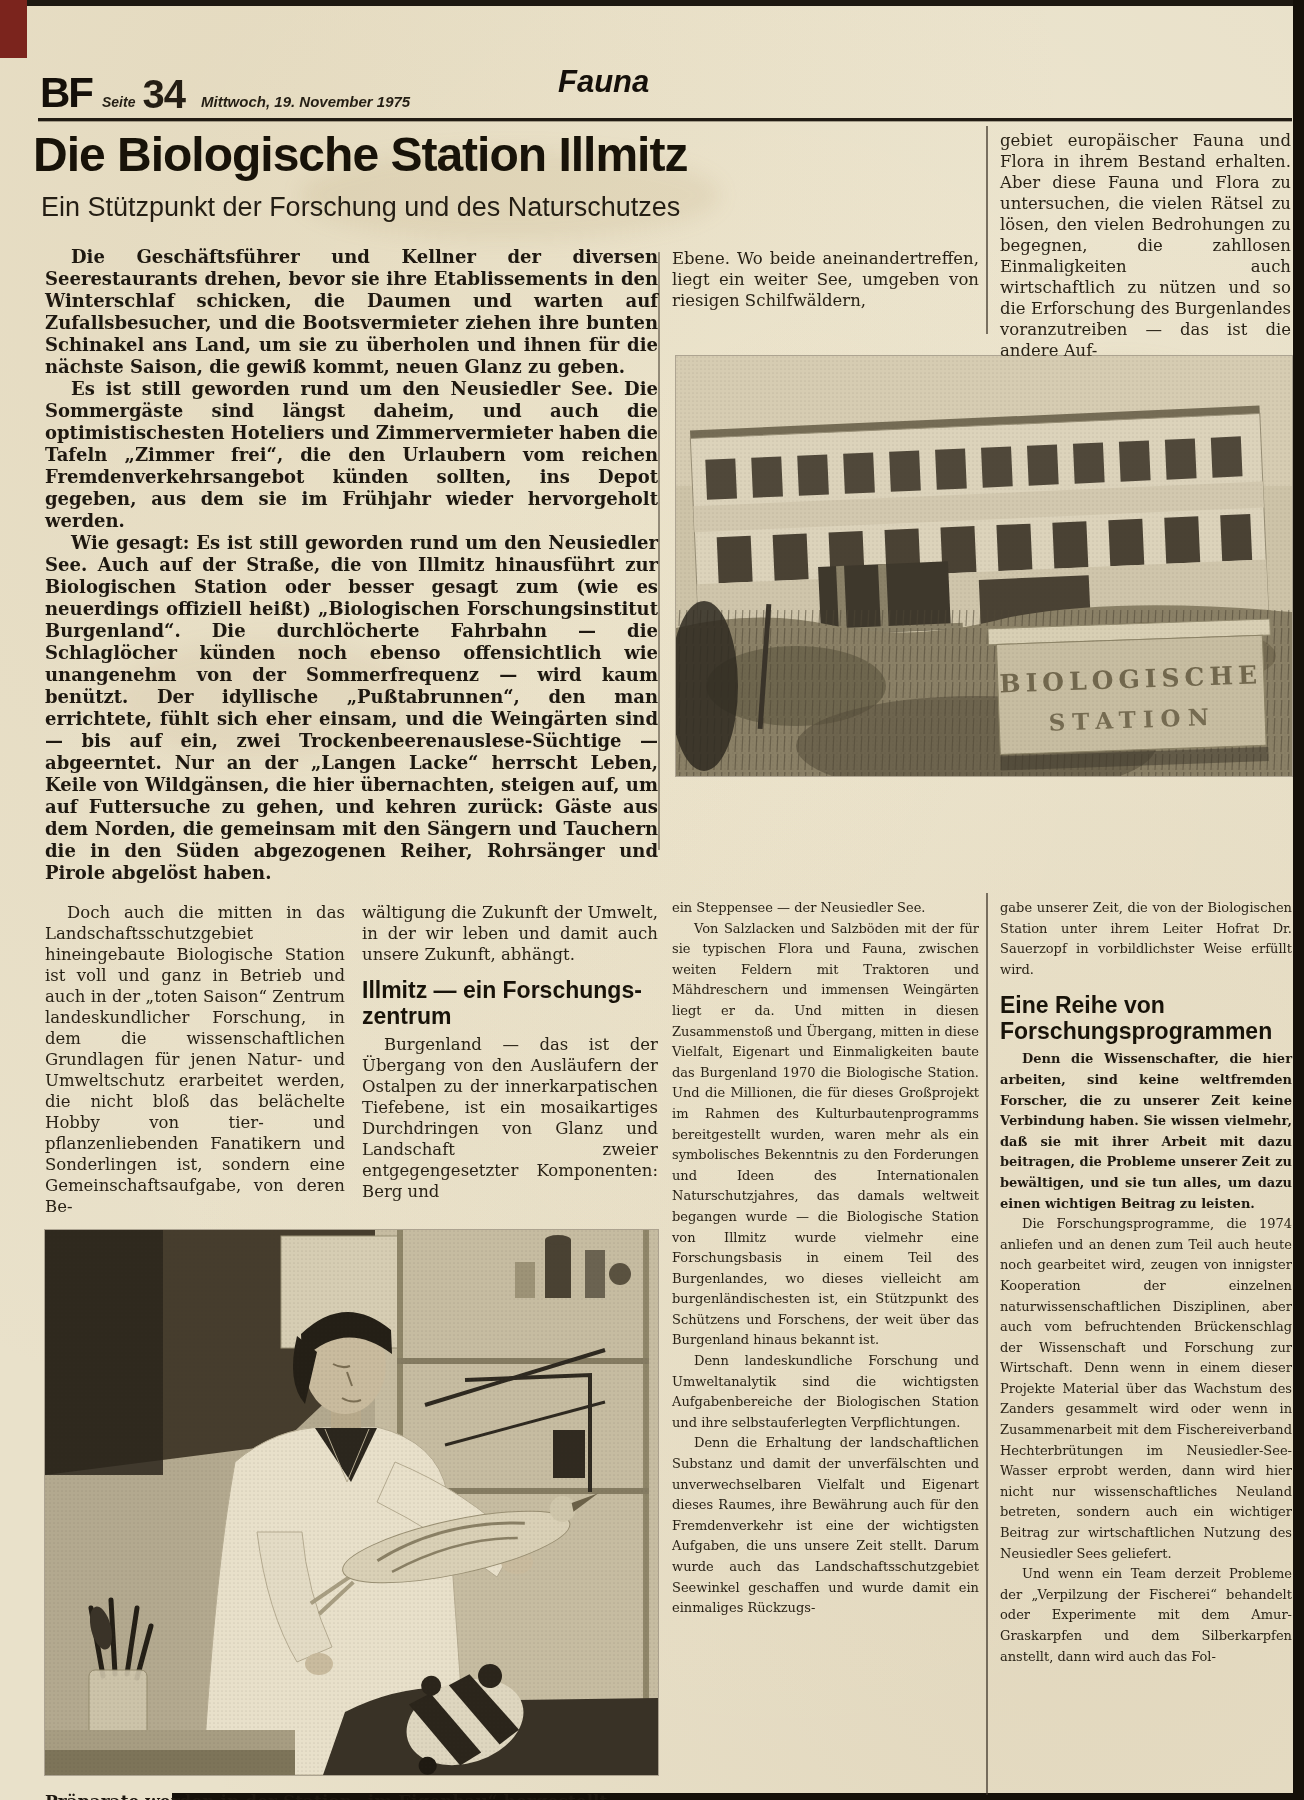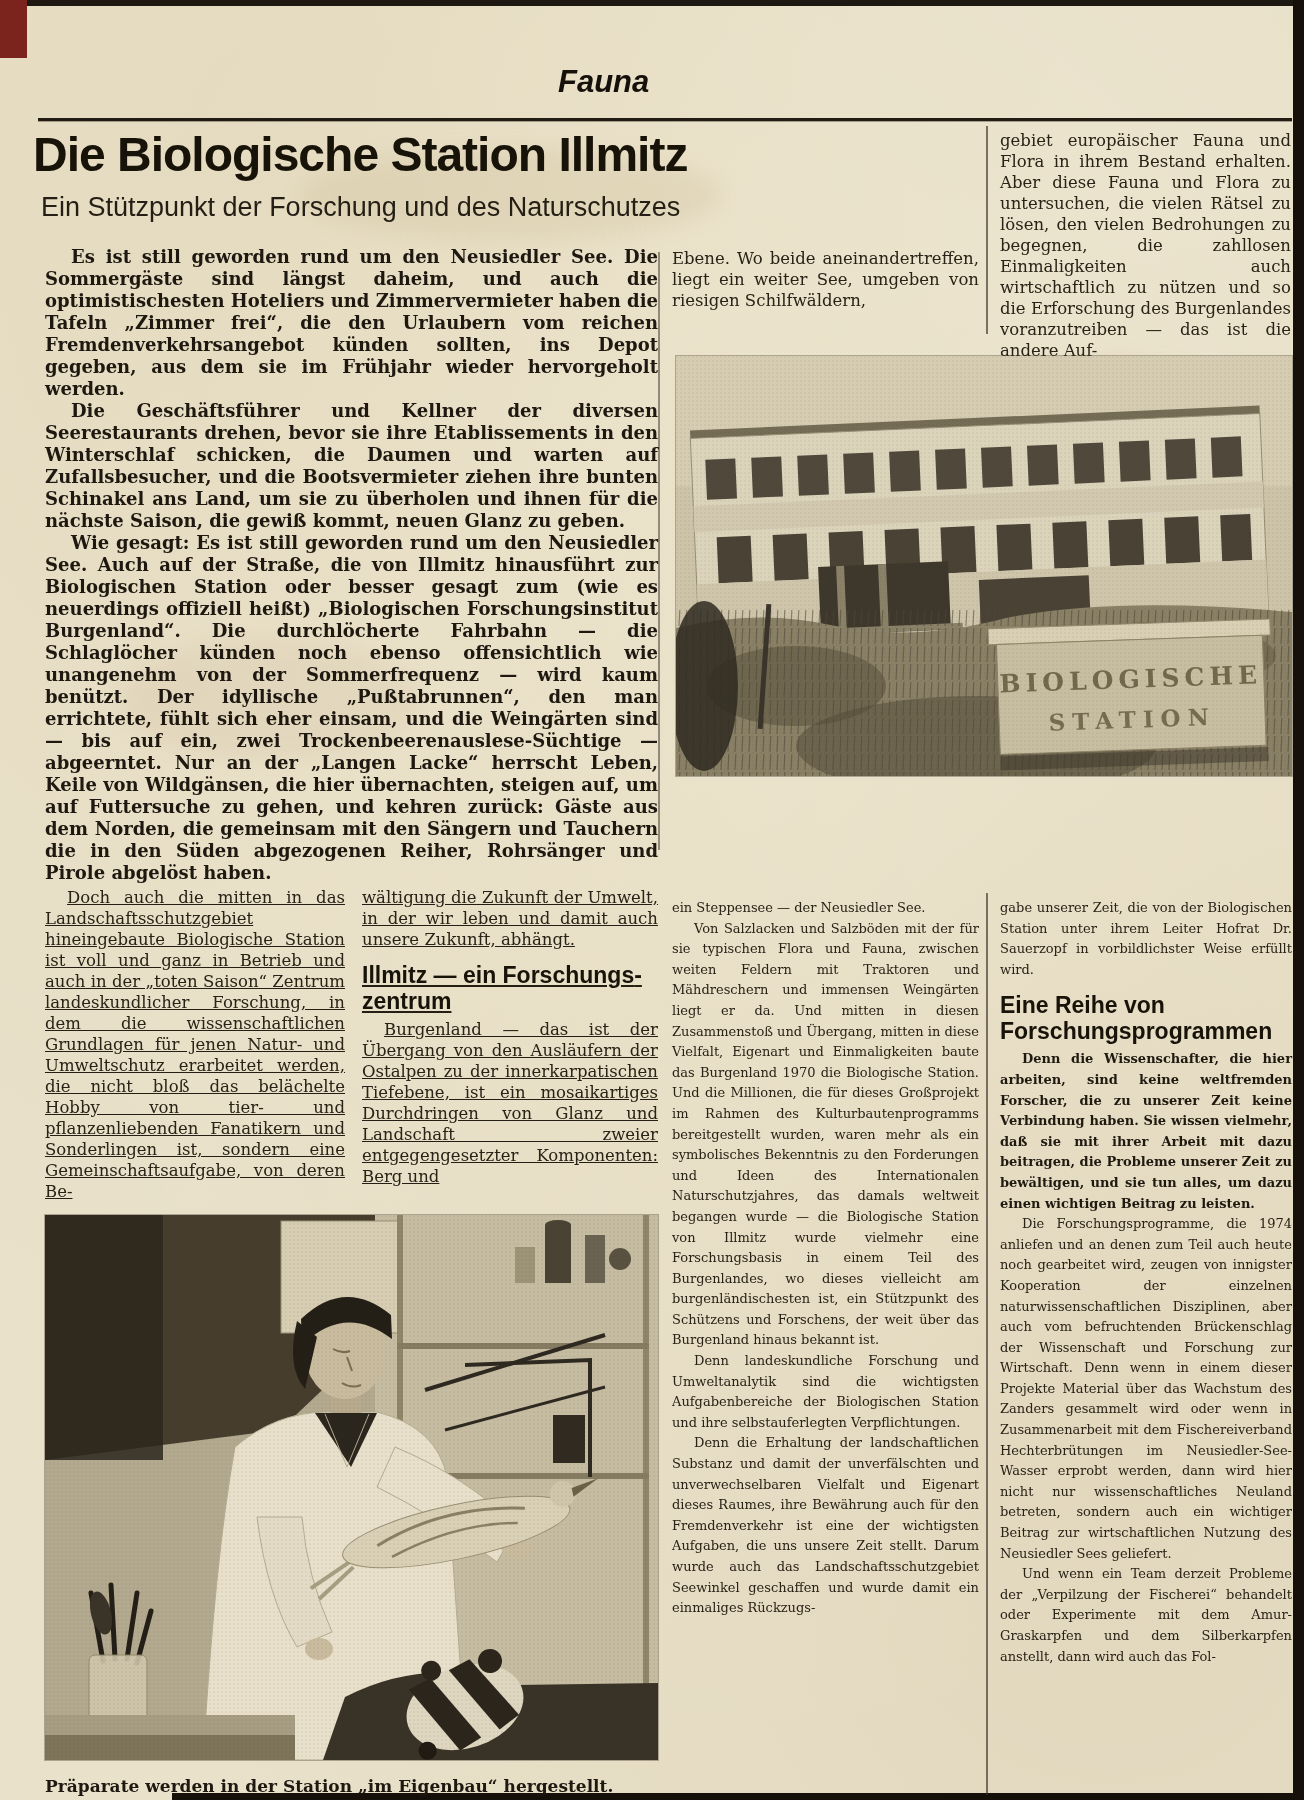--- a/index.html
+++ b/index.html
@@ -46,21 +46,21 @@
 
   p{margin:0;text-align:justify;hyphens:auto;}
   .lead{font:700 18px/22px "DejaVu Serif",serif;color:#1e1810;text-indent:26px;}
   .bodytext{font:400 16.5px/21px "DejaVu Serif",serif;color:#292216;}
   .sm{font-size:13px;line-height:20.6px;}
   .indent{text-indent:22px;}
   .boldp{font-weight:700;color:#1f1910;}
   .colhead{margin:12px 0 5px 0;font:700 23px/26px "Liberation Sans",sans-serif;color:#181309;text-align:left;}
 
   .left-region{position:absolute;left:45px;top:246px;width:613px;}
-  .twocol{display:flex;margin-top:3px;text-decoration:underline;}
+  .twocol{display:flex;margin-top:18px;}
   .ncol1{width:300px;margin-right:17px;flex:none;}
   .ncol2{width:296px;flex:none;}
   .midtop{position:absolute;left:672px;top:248px;width:307px;}
   .righttop{position:absolute;left:1000px;top:130px;width:291px;}
   .midcol{position:absolute;left:672px;top:898px;width:307px;}
   .rightcol{position:absolute;left:1000px;top:898px;width:292px;}
 
   figure{margin:0;padding:0;}
   .building{position:absolute;left:676px;top:356px;width:616px;height:420px;outline:1px solid rgba(60,50,40,.35);}
   .lab{margin-top:13px;width:613px;height:545px;outline:1px solid rgba(60,50,40,.35);}
@@ -72,35 +72,41 @@
 <div class="page">
 
   <div class="edge-top"></div>
   <div class="edge-right"></div>
   <div class="edge-bottom"></div>
   <div class="corner-red"></div>
   <div class="smudge sm1"></div>
   <div class="smudge sm2"></div>
   <div class="smudge sm3"></div>
 
+  <div class="masthead">
+    <span class="bf">BF</span>
+    <span class="seite">Seite</span>
+    <span class="pnum">34</span>
+    <span class="mdate">Mittwoch, 19. November 1975</span>
+  </div>
   <div class="report">Fauna</div>
   <div class="headrule"></div>
 
   <div class="titleblock">
     <h1 class="title">Die Biologische Station Illmitz</h1>
     <div class="subtitle">Ein Stützpunkt der Forschung und des Naturschutzes</div>
   </div>
 
   <div class="vrule v1"></div>
   <div class="vrule v2"></div>
   <div class="vrule v3"></div>
 
   <div class="left-region">
+    <p class="lead">Die Geschäftsführer und Kellner der diversen Seerestaurants drehen, bevor sie ihre Etablissements in den Winterschlaf schicken, die Daumen und warten auf Zufallsbesucher, und die Bootsvermieter ziehen ihre bunten Schinakel ans Land, um sie zu überholen und ihnen für die nächste Saison, die gewiß kommt, neuen Glanz zu geben.</p>
     <p class="lead">Es ist still geworden rund um den Neusiedler See. Die Sommergäste sind längst daheim, und auch die optimistischesten Hoteliers und Zimmervermieter haben die Tafeln „Zimmer frei“, die den Urlaubern vom reichen Fremdenverkehrsangebot künden sollten, ins Depot gegeben, aus dem sie im Frühjahr wieder hervorgeholt werden.</p>
-    <p class="lead">Die Geschäftsführer und Kellner der diversen Seerestaurants drehen, bevor sie ihre Etablissements in den Winterschlaf schicken, die Daumen und warten auf Zufallsbesucher, und die Bootsvermieter ziehen ihre bunten Schinakel ans Land, um sie zu überholen und ihnen für die nächste Saison, die gewiß kommt, neuen Glanz zu geben.</p>
     <p class="lead">Wie gesagt: Es ist still geworden rund um den Neusiedler See. Auch auf der Straße, die von Illmitz hinausführt zur Biologischen Station oder besser gesagt zum (wie es neuerdings offiziell heißt) „Biologischen Forschungsinstitut Burgenland“. Die durchlöcherte Fahrbahn — die Schlaglöcher künden noch ebenso offensichtlich wie unangenehm von der Sommerfrequenz — wird kaum benützt. Der idyllische „Pußtabrunnen“, den man errichtete, fühlt sich eher einsam, und die Weingärten sind — bis auf ein, zwei Trockenbeerenauslese-Süchtige — abgeerntet. Nur an der „Langen Lacke“ herrscht Leben, Keile von Wildgänsen, die hier übernachten, steigen auf, um auf Futtersuche zu gehen, und kehren zurück: Gäste aus dem Norden, die gemeinsam mit den Sängern und Tauchern die in den Süden abgezogenen Reiher, Rohrsänger und Pirole abgelöst haben.</p>
 
     <div class="twocol">
       <div class="ncol1">
         <p class="bodytext indent">Doch auch die mitten in das Landschaftsschutzgebiet hineingebaute Biologische Station ist voll und ganz in Betrieb und auch in der „toten Saison“ Zentrum landeskundlicher Forschung, in dem die wissenschaftlichen Grundlagen für jenen Natur- und Umweltschutz erarbeitet werden, die nicht bloß das belächelte Hobby von tier- und pflanzenliebenden Fanatikern und Sonderlingen ist, sondern eine Gemeinschaftsaufgabe, von deren Be-</p>
       </div>
       <div class="ncol2">
         <p class="bodytext">wältigung die Zukunft der Umwelt, in der wir leben und damit auch unsere Zukunft, abhängt.</p>
         <h3 class="colhead">Illmitz — ein Forschungs­zentrum</h3>
         <p class="bodytext indent">Burgenland — das ist der Übergang von den Ausläufern der Ostalpen zu der innerkarpatischen Tiefebene, ist ein mosaikartiges Durchdringen von Glanz und Landschaft zweier entgegengesetzter Komponenten: Berg und</p>

